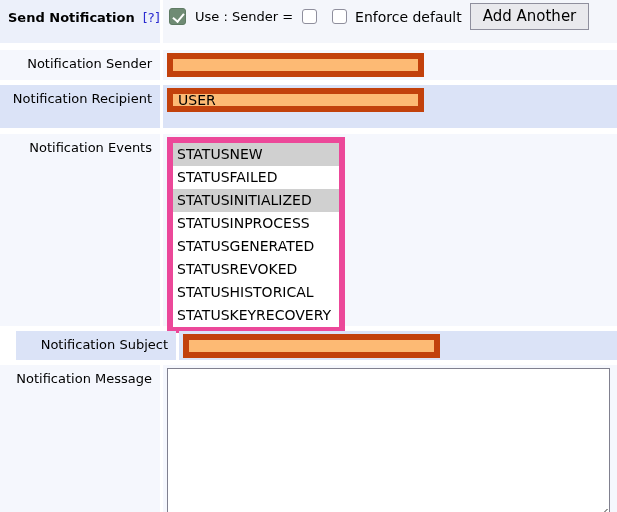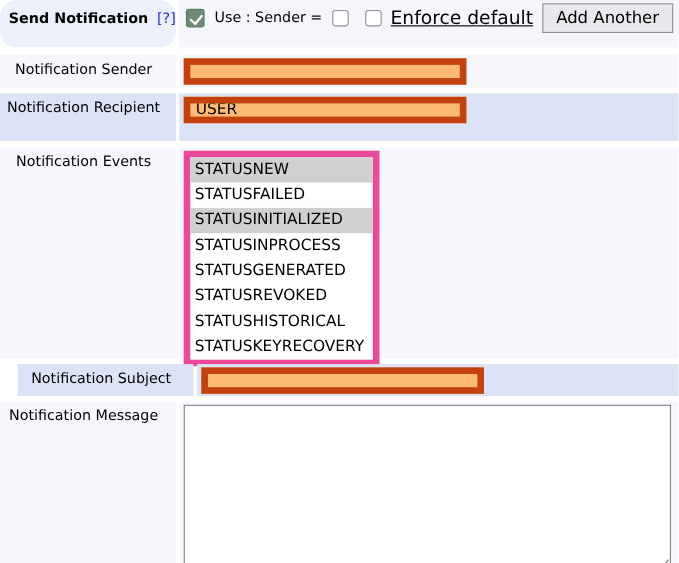--- a/index.html
+++ b/index.html
@@ -1,44 +1,44 @@
 <!DOCTYPE html>
 <html><head>
 <meta charset="utf-8">
 <style>
   html,body{margin:0;padding:0;background:#fff;}
   body{width:617px;height:512px;font-family:"DejaVu Sans","Liberation Sans",sans-serif;color:#000;overflow:hidden;}
   .form{width:617px;}
   .row{display:flex;}
-  .cell-l{width:160px;box-sizing:border-box;text-align:center;padding:6px 8px 0 0;font-size:13px;margin-right:3px;}
+  .cell-l{width:160px;box-sizing:border-box;text-align:right;padding:6px 8px 0 0;font-size:13px;margin-right:3px;}
   .cell-r{flex:1;box-sizing:border-box;padding:3px 0 0 4px;}
   .lt{background:#f5f7fd;}
   .dk{background:#dbe3f7;}
   .hd-l{background:#ecf0fa;}
   .hd-r{background:#f4f6fb;}
 
   .row-header{height:43px;}
-  .row-header .cell-l{display:flex;align-items:flex-start;text-align:left;padding:10px 6px 0 8px;justify-content:space-between;border-radius:15px;}
+  .row-header .cell-l{display:flex;align-items:flex-start;text-align:left;padding:10px 6px 0 8px;justify-content:space-between;}
   .row-header .cell-r{display:flex;align-items:center;padding:0 0 10px 6px;}
   .row-sender{height:30px;margin-top:7px;}
   .row-recipient{height:43px;margin-top:5px;}
   .row-events{height:192px;margin-top:6px;}
   .row-subject{height:29px;margin-top:5px;padding-left:16px;}
   .row-message{height:161px;margin-top:5px;}
 
   .title{font-weight:bold;font-size:13px;white-space:nowrap;}
   .help{color:#2a2ad0;font-size:13px;text-decoration:none;margin-left:8px;cursor:pointer;}
 
   .check{display:inline-block;box-sizing:border-box;border-radius:3px;cursor:pointer;flex:none;}
   .check.on{width:17px;height:17px;background:#6f8b74;border:1px solid #5f7b64;position:relative;}
   .check.on::after{content:"";position:absolute;left:5px;top:2px;width:5px;height:9px;border:solid #fff;border-width:0 2px 2px 0;transform:rotate(40deg);}
   .check.off{width:15px;height:15px;background:#fff;border:1.5px solid #8f8f9d;}
 
   .hlabel{font-size:13px;margin:0 9px 0 9px;white-space:nowrap;}
-  .hlabel2{font-size:17px;margin:0 8px 0 8px;white-space:nowrap;text-decoration:underline;}
+  .hlabel2{font-size:14px;margin:0 8px 0 8px;white-space:nowrap;}
   .gap14{width:15px;}
 
   .btn{font-family:"DejaVu Sans","Liberation Sans",sans-serif;font-size:15px;color:#000;background:#e9e9ed;border:1px solid #8f8f9d;border-radius:0;padding:3px 12px 4px 12px;cursor:pointer;}
 
   .txt{box-sizing:border-box;width:257px;height:24px;border:6px solid #c2410c;background:#fdba74;font-family:"DejaVu Sans","Liberation Sans",sans-serif;font-size:14px;padding:1px 5px;outline:none;}
 
   .listbox{box-sizing:border-box;width:178px;border:6px solid #ec4899;background:#fff;cursor:default;}
   .opt{font-size:14px;line-height:23px;height:23px;padding-left:4px;white-space:nowrap;}
   .opt.sel{background:#d0d0d0;}
 

